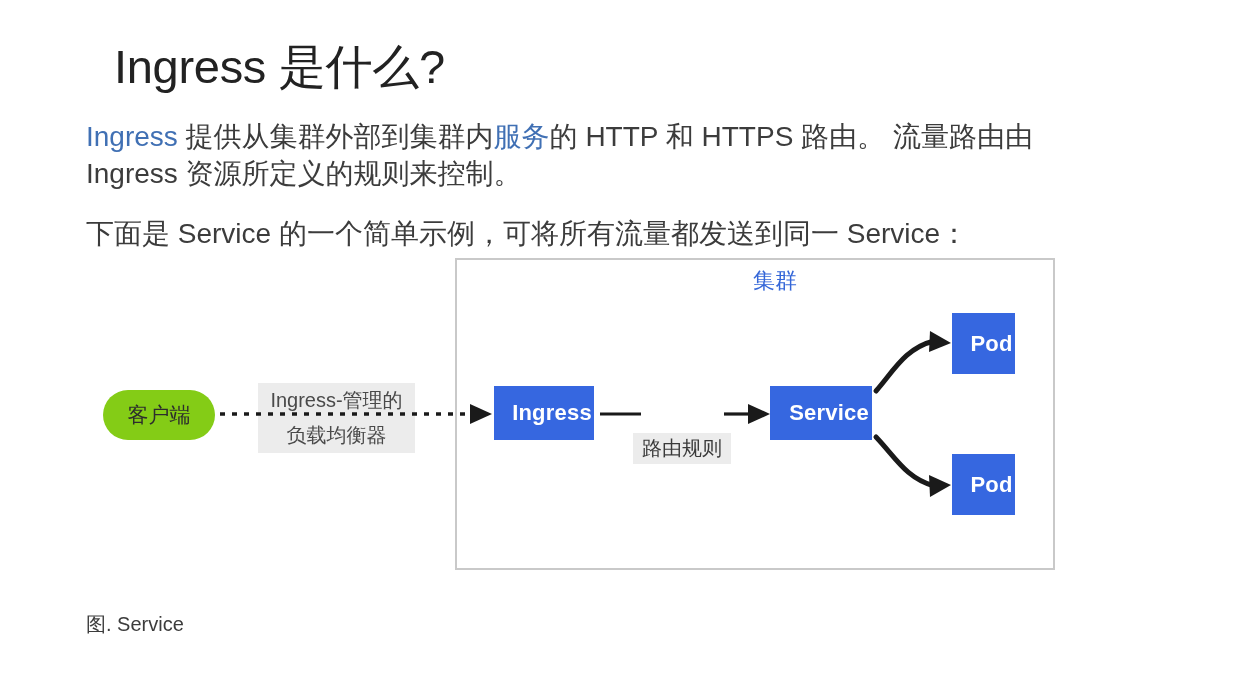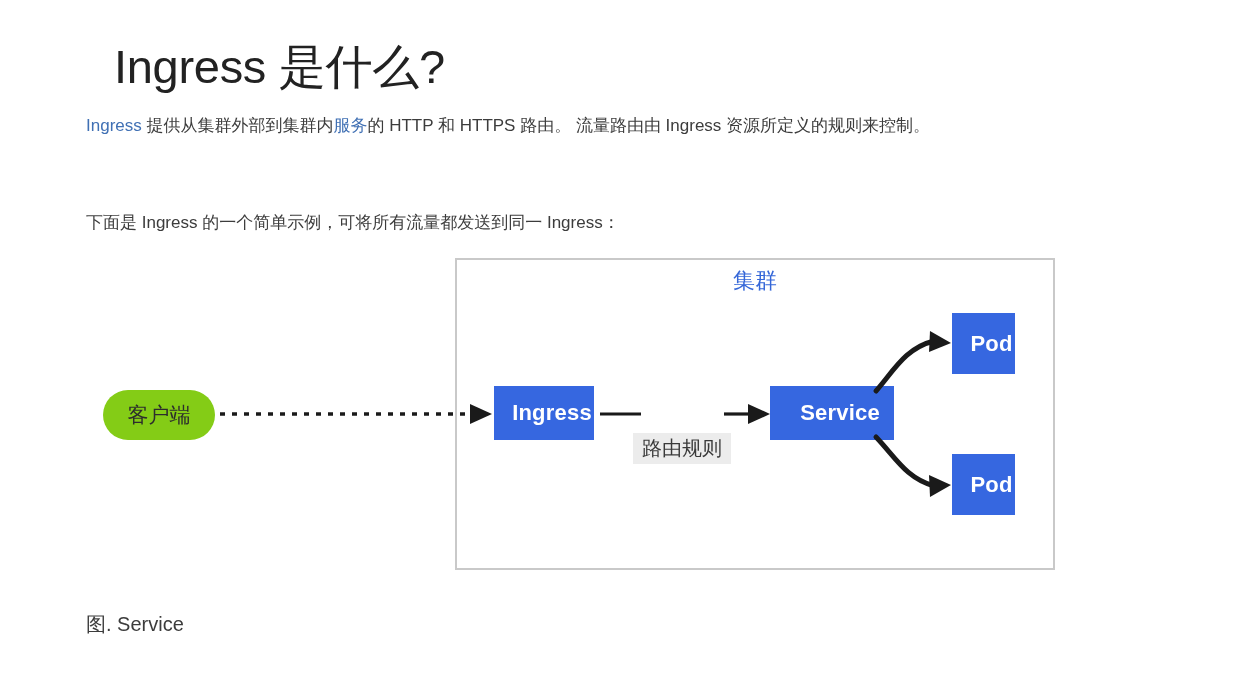--- a/index.html
+++ b/index.html
@@ -35,21 +35,21 @@
     letter-spacing: -0.3px;
     color: #222222;
     line-height: 60px;
     white-space: nowrap;
     margin-left: 28px;
   }
 
   
   .para {
     position: absolute;
-    font-size: 17px;
+    font-size: 28px;
     line-height: 37px;
     color: #3c3c3c;
     font-weight: 400;
   }
   .para-1 {
     left: 86px;
     top: 90px;
     width: 975px;
   }
   .para-2 {
@@ -87,20 +87,21 @@
   .cluster-title {
     position: absolute;
     left: 455px;
     top: 266px;
     width: 600px;
     text-align: center;
     font-size: 22px;
     font-weight: 500;
     color: #3567d8;
     pointer-events: auto;
+    padding-left: 20px;
   }
 
   
   .node {
     position: absolute;
     background: #3667e0;
     color: #ffffff;
     display: flex;
     align-items: center;
     justify-content: center;
@@ -113,21 +114,21 @@
   }
   .node-ingress {
     left: 494px;
     top: 386px;
     width: 100px;
     height: 54px;
   }
   .node-service {
     left: 770px;
     top: 386px;
-    width: 124px;
+    width: 102px;
     height: 54px;
   }
   .node-pod-1 {
     left: 952px;
     top: 313px;
     width: 63px;
     height: 61px;
   }
   .node-pod-2 {
     left: 952px;
@@ -202,29 +203,30 @@
 </style>
 </head>
 <body>
 
 <div class="page">
 
   <h1 class="page-title">Ingress 是什么?</h1>
 
   <p class="para para-1"><a class="lnk" href="#">Ingress</a><span> 提供从集群外部到集群内</span><a class="lnk" href="#">服务</a><span>的 HTTP 和 HTTPS 路由。 流量路由由 Ingress 资源所定义的规则来控制。</span></p>
 
-  <p class="para para-2">下面是 Ingress 的一个简单示例，可将所有流量都发送到同一 Ingress：</p>
+  <p class="para para-2">下面是 Service 的一个简单示例，可将所有流量都发送到同一 Service：</p>
 
   <div class="figure">
 
     <div class="cluster-box"></div>
     <div class="cluster-title">集群</div>
 
     <div class="client-pill">客户端</div>
 
+    <div class="edge-label label-lb"><span>Ingress-管理的</span><br><span>负载均衡器</span></div>
 
     <div class="node node-ingress">Ingress</div>
 
     <div class="edge-label label-rules">路由规则</div>
 
     <div class="node node-service">Service</div>
 
     <div class="node node-pod-1">Pod</div>
     <div class="node node-pod-2">Pod</div>
 

